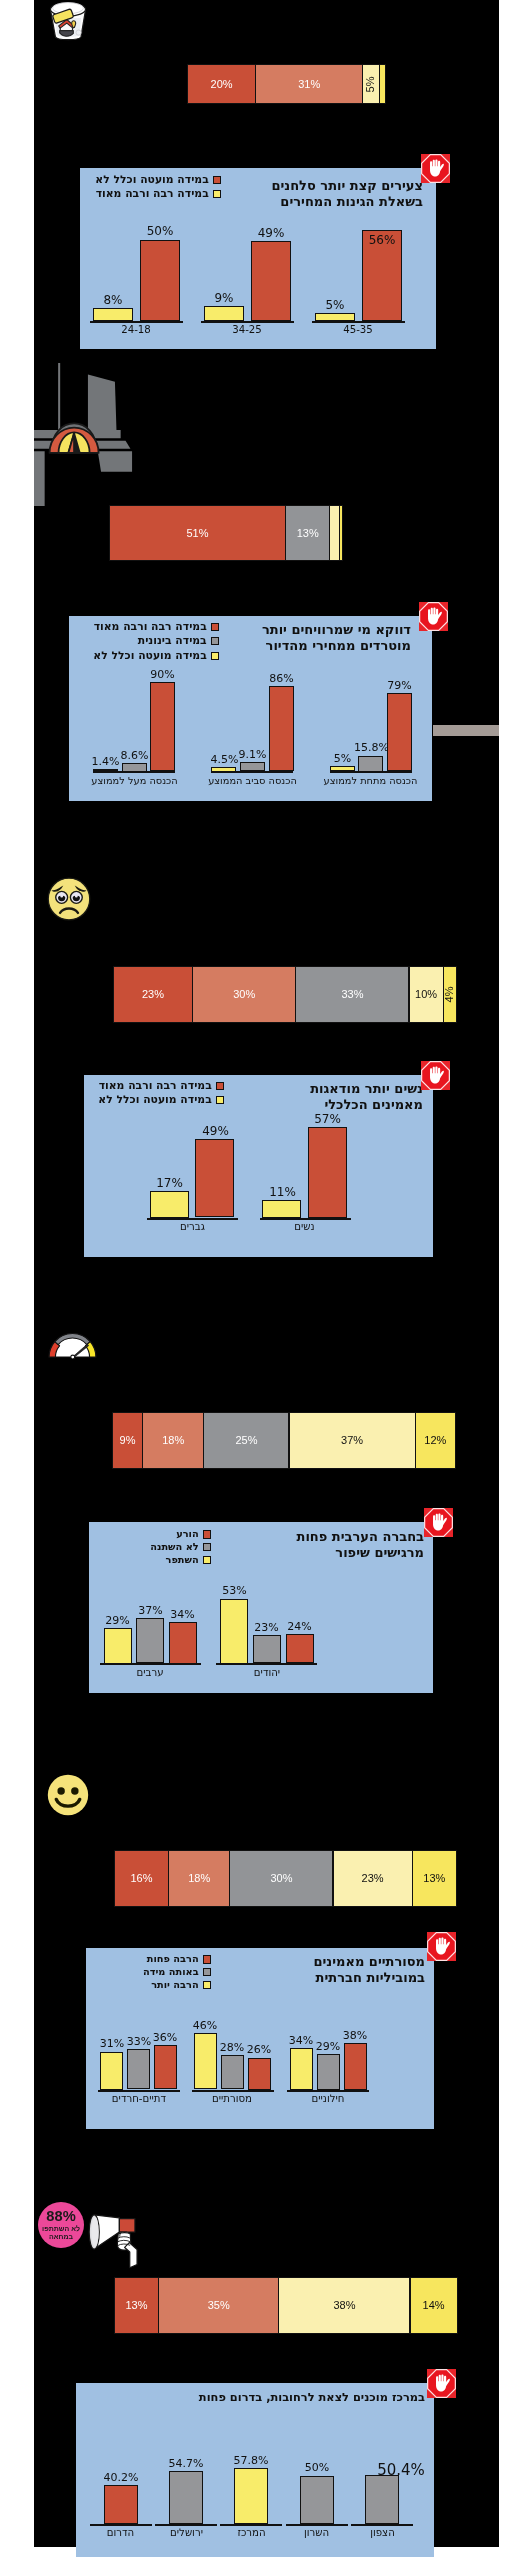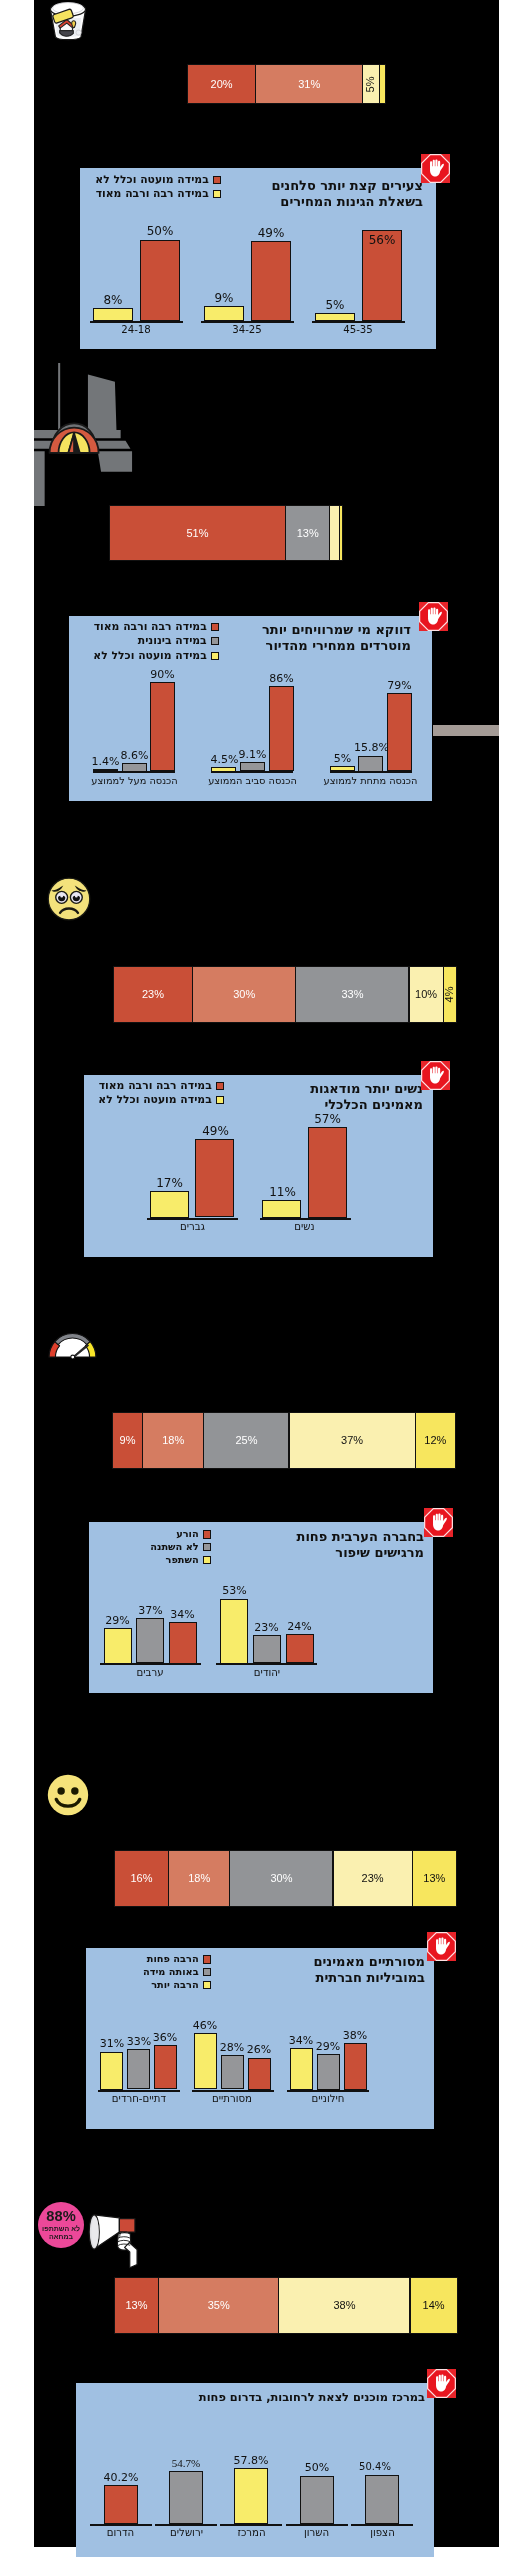--- a/index.html
+++ b/index.html
@@ -435,33 +435,33 @@
     </div>
     <div class="panel" style="left:76px;top:2383px;width:358px;height:174px;background:#a0c0e2;"></div>
     <div class="ptitle" style="right:87px;top:2391px;font-size:11.4px;line-height:1.22;">
       <div>במרכז מוכנים לצאת לרחובות, בדרום פחות</div>
     </div>
     <div class="bar" style="left:104px;top:2485px;width:34px;height:39px;background:#c94f37;"></div>
     <div class="vlab" style="left:94px;top:2471px;width:54px;font-size:11px;">40.2%</div>
     <div class="axis" style="left:90px;top:2524px;width:62px;height:1.6px;"></div>
     <div class="xlab" style="left:73px;top:2527px;width:95px;font-size:10.2px;">הדרום</div>
     <div class="bar" style="left:169px;top:2471px;width:34px;height:53px;background:#959699;"></div>
-    <div class="vlab" style="left:159px;top:2457px;width:54px;font-size:11px;font-family:Liberation Serif, serif;">54.7%</div>
+    <div class="vlab" style="left:159px;top:2457px;width:54px;font-size:11px;">54.7%</div>
     <div class="axis" style="left:155px;top:2524px;width:62px;height:1.6px;"></div>
     <div class="xlab" style="left:139px;top:2527px;width:95px;font-size:10.2px;">ירושלים</div>
     <div class="bar" style="left:234px;top:2468px;width:34px;height:56px;background:#f8ec6a;"></div>
     <div class="vlab" style="left:224px;top:2454px;width:54px;font-size:11px;">57.8%</div>
     <div class="axis" style="left:220px;top:2524px;width:62px;height:1.6px;"></div>
     <div class="xlab" style="left:204px;top:2527px;width:95px;font-size:10.2px;">המרכז</div>
     <div class="bar" style="left:300px;top:2476px;width:34px;height:48px;background:#959699;"></div>
     <div class="vlab" style="left:290px;top:2461px;width:54px;font-size:11px;">50%</div>
     <div class="axis" style="left:286px;top:2524px;width:62px;height:1.6px;"></div>
     <div class="xlab" style="left:269px;top:2527px;width:95px;font-size:10.2px;">השרון</div>
     <div class="bar" style="left:365px;top:2475px;width:34px;height:49px;background:#959699;"></div>
-    <div class="vlab" style="left:348px;top:2461px;width:54px;font-size:10px;">50.4%</div>
+    <div class="vlab" style="left:374px;top:2461px;width:54px;font-size:15px;">50.4%</div>
     <div class="axis" style="left:351px;top:2524px;width:62px;height:1.6px;"></div>
     <div class="xlab" style="left:335px;top:2527px;width:95px;font-size:10.2px;">הצפון</div>
     <div class="stopbox" style="left:427px;top:2369px;width:28.6px;height:28.6px;background:#e8242a;"><svg viewBox="0 0 36 36" width="29" height="29">
   <polygon points="11.6,0.8 24.4,0.8 35.2,11.6 35.2,24.4 24.4,35.2 11.6,35.2 0.8,24.4 0.8,11.6" fill="#e8151f" stroke="#fde1e3" stroke-width="1.5"></polygon>
   <g fill="#ffffff">
    <path d="M11.2,10.6c0-0.85,0.6-1.5,1.35-1.5c0.75,0,1.35,0.65,1.35,1.5v7.9h-2.7z"></path>
    <path d="M14.5,8.7c0-0.85,0.6-1.5,1.35-1.5c0.75,0,1.35,0.65,1.35,1.5v9.8h-2.7z"></path>
    <path d="M17.8,8.3c0-0.85,0.6-1.5,1.35-1.5c0.75,0,1.35,0.65,1.35,1.5v10.2h-2.7z"></path>
    <path d="M21.1,9.8c0-0.85,0.6-1.5,1.35-1.5c0.75,0,1.35,0.65,1.35,1.5v8.7h-2.7z"></path>
    <path d="M25.1,14.2c1.0-1.5,2.25-2.55,2.95-2.05c0.7,0.5,0.35,2.1-0.65,3.6l-4.5,6.5l-2.3-1.6z"></path>

